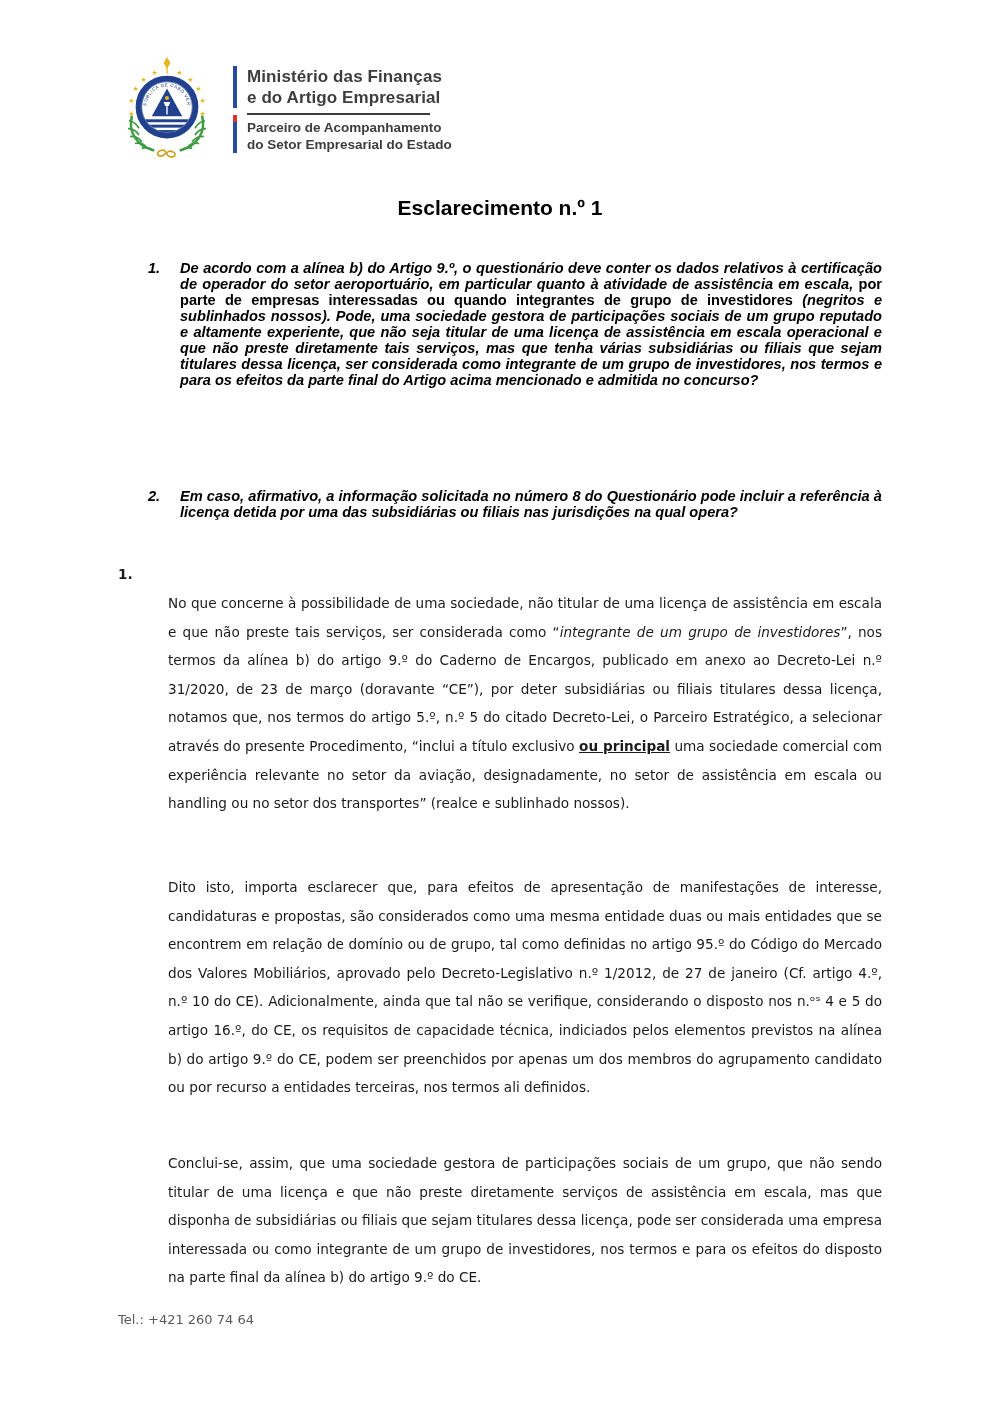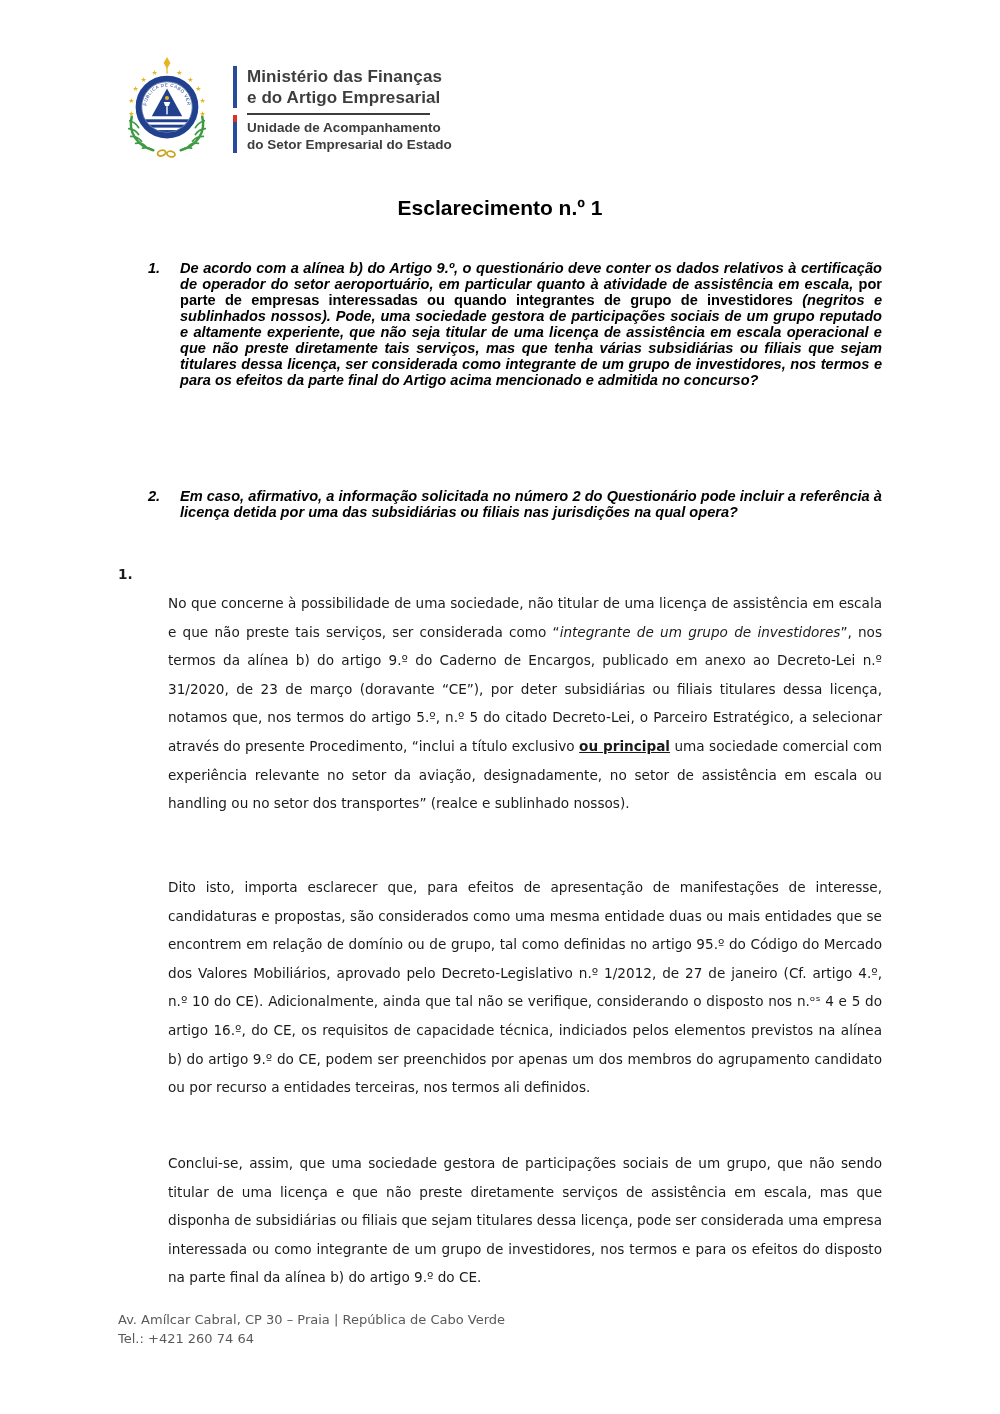--- a/index.html
+++ b/index.html
@@ -103,49 +103,48 @@
   </div>
 
   <div class="lh-text">
     <div class="lh-dot"></div>
     <div class="lh-min">
       <div>Ministério das Finanças</div>
       <div>e do Artigo Empresarial</div>
     </div>
     <div class="lh-div"></div>
     <div class="lh-unit">
-      <div>Unidade de Acompanhamento</div>
+      <div>Parceiro de Acompanhamento</div>
       <div>do Setor Empresarial do Estado</div>
     </div>
   </div>
 
   <div class="doc-title">Esclarecimento n.º 1</div>
 
   <span class="q-num" style="top:260px">1.</span>
   <div class="q-body" style="top:260px">
     <span class="seg-it">De acordo com a alínea b) do Artigo 9.º, o questionário deve conter os dados relativos à certificação de operador do setor aeroportuário, em particular quanto à atividade de assistência em escala, </span><span class="seg-up">por parte de empresas interessadas ou quando integrantes de grupo de investidores </span><span class="seg-it">(negritos e sublinhados nossos). Pode, uma sociedade gestora de participações sociais de um grupo reputado e altamente experiente, que não seja titular de uma licença de assistência em escala operacional e que não preste diretamente tais serviços, mas que tenha várias subsidiárias ou filiais que sejam titulares dessa licença, ser considerada como integrante de um grupo de investidores, nos termos e para os efeitos da parte final do Artigo acima mencionado e admitida no concurso?</span>
   </div>
 
   <span class="q-num" style="top:488px">2.</span>
   <div class="q-body" style="top:488px">
-    <span class="seg-it">Em caso, afirmativo, a informação solicitada no número 2 do Questionário pode incluir a referência à licença detida por uma das subsidiárias ou filiais nas jurisdições na qual opera?</span>
+    <span class="seg-it">Em caso, afirmativo, a informação solicitada no número 8 do Questionário pode incluir a referência à licença detida por uma das subsidiárias ou filiais nas jurisdições na qual opera?</span>
   </div>
 
   <span class="a-num" style="top:566px">1.</span>
 
   <div class="a-para" style="top:566px">
     <span>No que concerne à possibilidade de uma sociedade, não titular de uma licença de assistência em escala e que não preste tais serviços, ser considerada como “</span><span class="seg-i">integrante de um grupo de investidores</span><span>”, nos termos da alínea b) do artigo 9.º do Caderno de Encargos, publicado em anexo ao Decreto-Lei n.º 31/2020, de 23 de março (doravante “CE”), por deter subsidiárias ou filiais titulares dessa licença, notamos que, nos termos do artigo 5.º, n.º 5 do citado Decreto-Lei, o Parceiro Estratégico, a selecionar através do presente Procedimento, “inclui a título exclusivo </span><span class="seg-bu">ou principal</span><span> uma sociedade comercial com experiência relevante no setor da aviação, designadamente, no setor de assistência em escala ou handling ou no setor dos transportes” (realce e sublinhado nossos).</span>
   </div>
 
   <div class="a-para" style="top:850px">
     <span>Dito isto, importa esclarecer que, para efeitos de apresentação de manifestações de interesse, candidaturas e propostas, são considerados como uma mesma entidade duas ou mais entidades que se encontrem em relação de domínio ou de grupo, tal como definidas no artigo 95.º do Código do Mercado dos Valores Mobiliários, aprovado pelo Decreto-Legislativo n.º 1/2012, de 27 de janeiro (Cf. artigo 4.º, n.º 10 do CE). Adicionalmente, ainda que tal não se verifique, considerando o disposto nos n.ᵒˢ 4 e 5 do artigo 16.º, do CE, os requisitos de capacidade técnica, indiciados pelos elementos previstos na alínea b) do artigo 9.º do CE, podem ser preenchidos por apenas um dos membros do agrupamento candidato ou por recurso a entidades terceiras, nos termos ali definidos.</span>
   </div>
 
   <div class="a-para" style="top:1126px">
     <span>Conclui-se, assim, que uma sociedade gestora de participações sociais de um grupo, que não sendo titular de uma licença e que não preste diretamente serviços de assistência em escala, mas que disponha de subsidiárias ou filiais que sejam titulares dessa licença, pode ser considerada uma empresa interessada ou como integrante de um grupo de investidores, nos termos e para os efeitos do disposto na parte final da alínea b) do artigo 9.º do CE.</span>
   </div>
 
   <div class="foot">
-    <div>Av. Amílcar Cabral, CP 30 – Praia | República de Cabo Verde</div>
     <div>Tel.: +421 260 74 64</div>
   </div>
 
 </div>
 
 </body></html>

